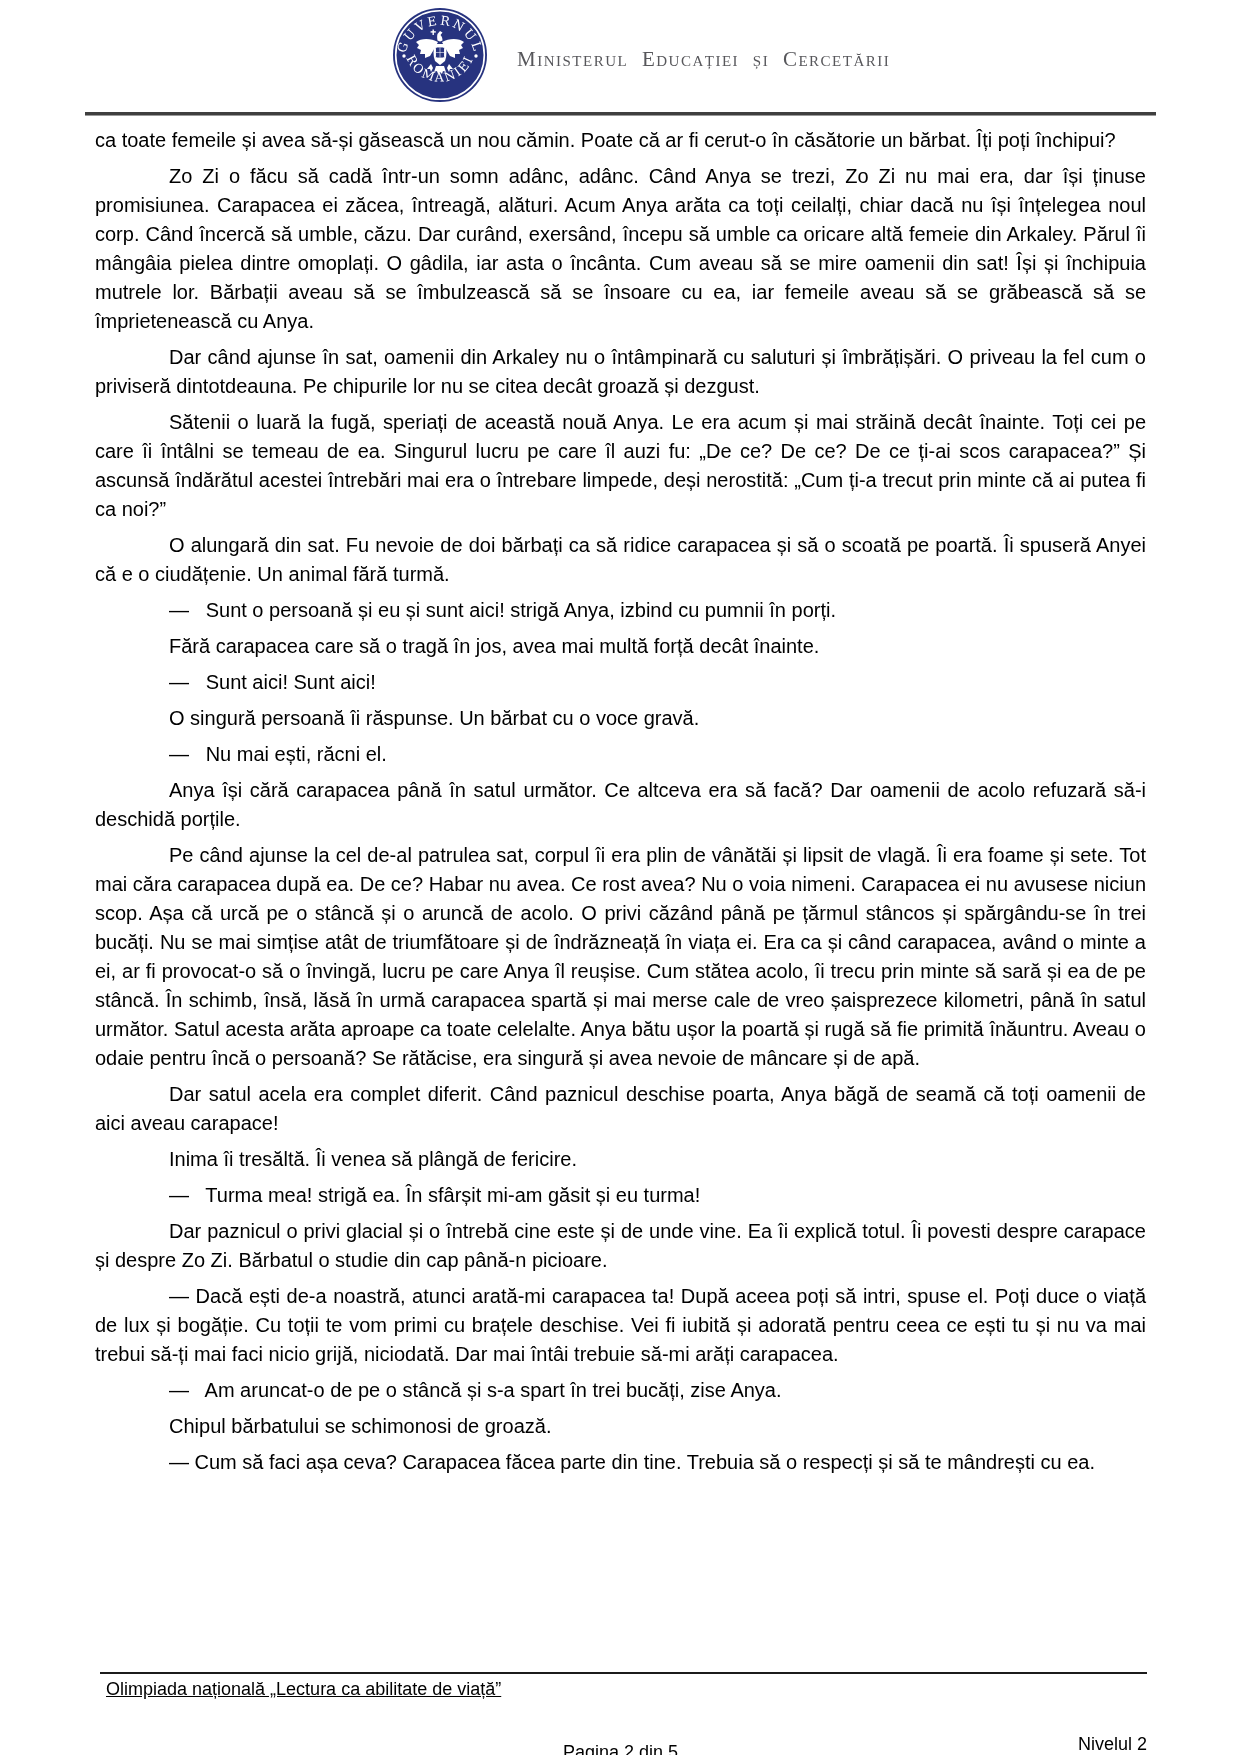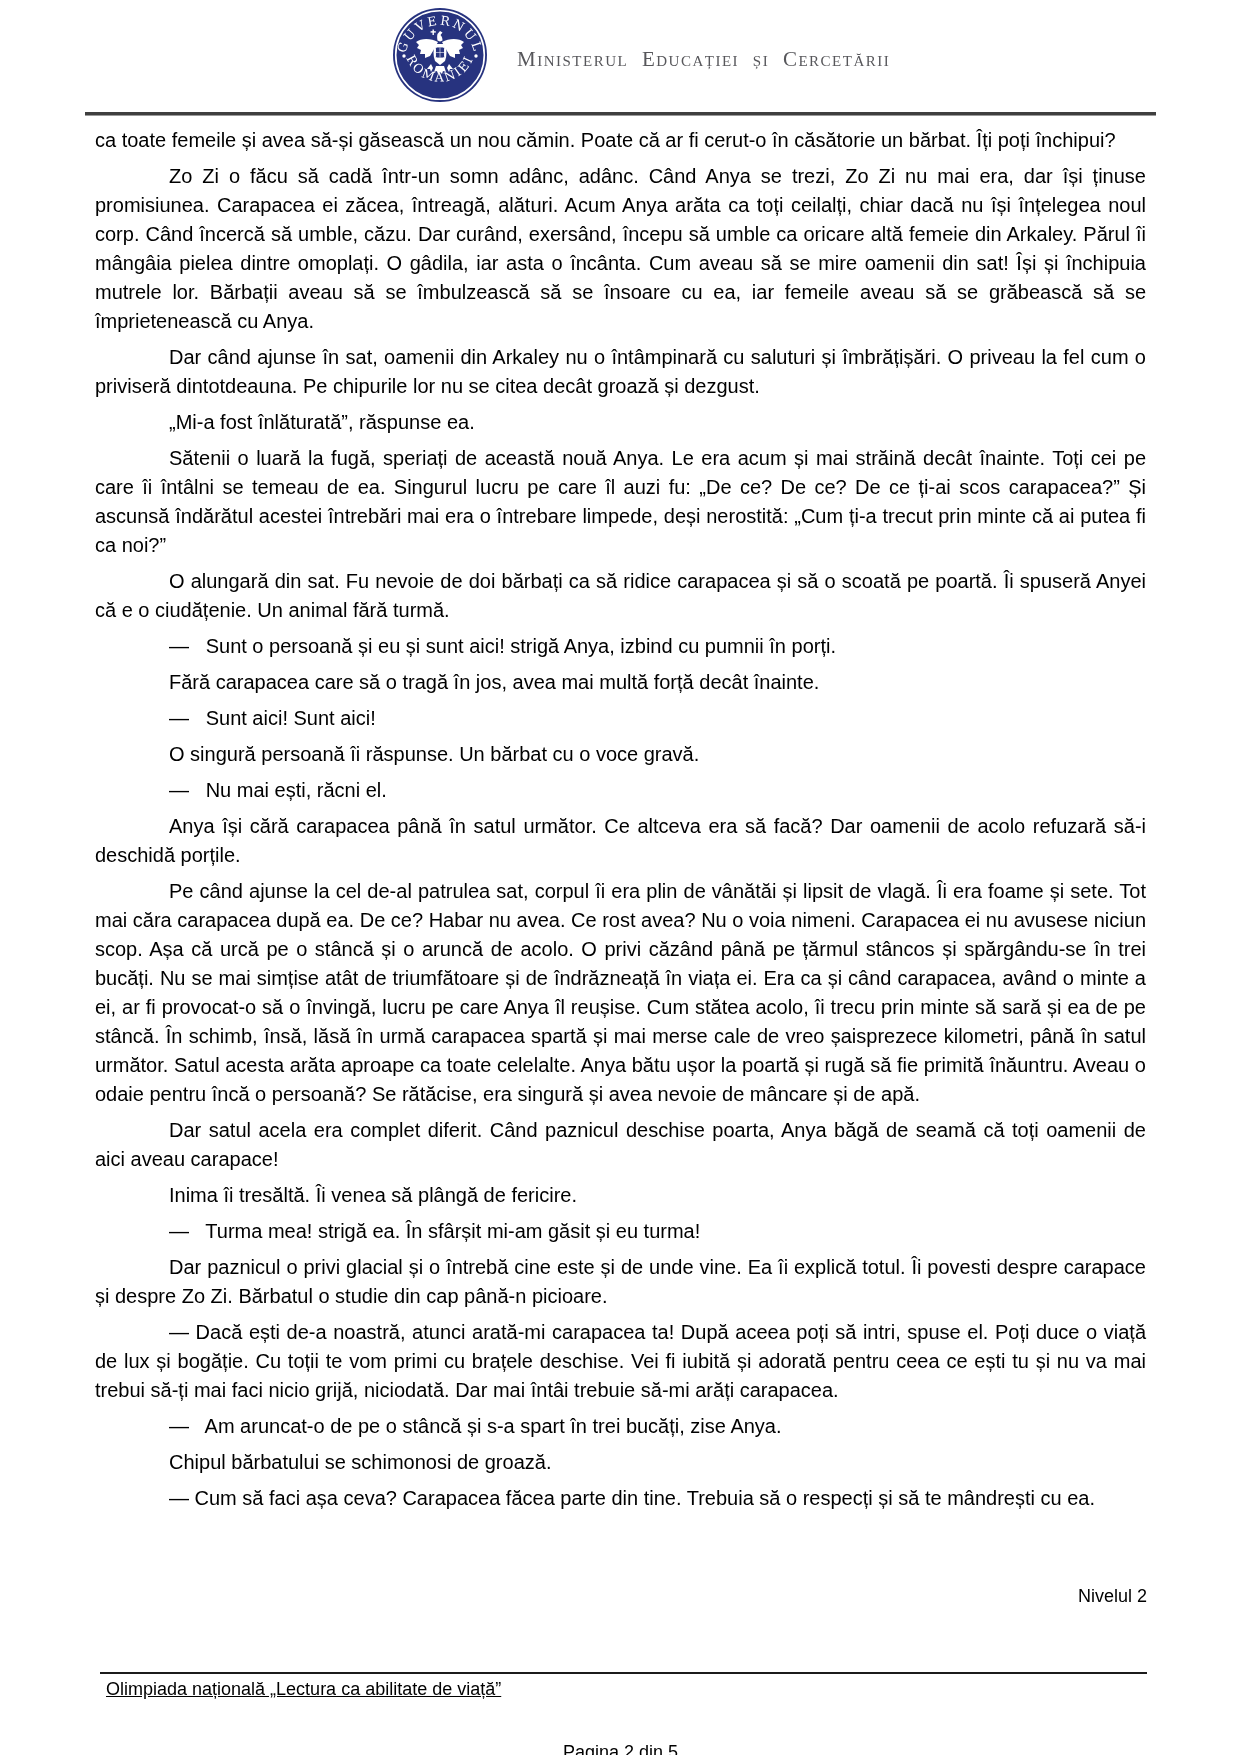--- a/index.html
+++ b/index.html
@@ -31,21 +31,21 @@
   }
   .content p{margin:7px;text-indent:74px;}
   .content p.no-indent{text-indent:0;}
   .italic{font-style:italic;}
   
   .footer-rule{
     position:absolute;left:100px;top:1672px;width:1047px;height:2px;
     background:#1b1b1b;
   }
   .footer-left{position:absolute;left:106px;top:1679px;font-size:18px;text-decoration:underline;}
-  .footer-right{position:absolute;right:94px;top:1586px;font-size:18px;}
+  .footer-right{position:absolute;right:94px;top:1734px;font-size:18px;}
   .footer-center{position:absolute;left:0;top:1702px;width:100%;text-align:center;font-size:18px;margin-top:40px;}
 </style>
 </head>
 <body>
 
 <div class="page">
 
   <svg class="logo" viewBox="0 0 94 94" role="img">
     <circle cx="47" cy="47" r="47" fill="#27337f"></circle>
     <circle cx="47" cy="47" r="44.3" fill="none" stroke="#ffffff" stroke-width="1.6"></circle>
@@ -75,21 +75,20 @@
     <line x1="43" y1="44.5" x2="51.5" y2="44.5" stroke="#ffffff" stroke-width="0.6"></line>
   </svg>
 
   <div class="ministry">Ministerul Educației și Cercetării</div>
   <div class="header-rule"></div>
 
   <div class="content">
     <p class="no-indent">ca toate femeile și avea să-și găsească un nou cămin. Poate că ar fi cerut-o în căsătorie un bărbat. Îți poți închipui?</p>
     <p>Zo Zi o făcu să cadă într-un somn adânc, adânc. Când Anya se trezi, Zo Zi nu mai era, dar își ținuse promisiunea. Carapacea ei zăcea, întreagă, alături. Acum Anya arăta ca toți ceilalți, chiar dacă nu își înțelegea noul corp. Când încercă să umble, căzu. Dar curând, exersând, începu să umble ca oricare altă femeie din Arkaley. Părul îi mângâia pielea dintre omoplați. O gâdila, iar asta o încânta. Cum aveau să se mire oamenii din sat! Își și închipuia mutrele lor. Bărbații aveau să se îmbulzească să se însoare cu ea, iar femeile aveau să se grăbească să se împrietenească cu Anya.</p>
     <p>Dar când ajunse în sat, oamenii din Arkaley nu o întâmpinară cu saluturi și îmbrățișări. O priveau la fel cum o priviseră dintotdeauna. Pe chipurile lor nu se citea decât groază și dezgust.</p>
-    <p>„Mi-a fost înlăturată”, răspunse ea.</p>
     <p>Sătenii o luară la fugă, speriați de această nouă Anya. Le era acum și mai străină decât înainte. Toți cei pe care îi întâlni se temeau de ea. Singurul lucru pe care îl auzi fu: „De ce? De ce? De ce ți-ai scos carapacea?” Și ascunsă îndărătul acestei întrebări mai era o întrebare limpede, deși nerostită: „Cum ți-a trecut prin minte că ai putea fi ca noi?”</p>
     <p>O alungară din sat. Fu nevoie de doi bărbați ca să ridice carapacea și să o scoată pe poartă. Îi spuseră Anyei că e o ciudățenie. Un animal fără turmă.</p>
     <p>—&nbsp;&nbsp; Sunt o persoană și eu și sunt aici! strigă Anya, izbind cu pumnii în porți.</p>
     <p>Fără carapacea care să o tragă în jos, avea mai multă forță decât înainte.</p>
     <p>—&nbsp;&nbsp; Sunt aici! Sunt aici!</p>
     <p>O singură persoană îi răspunse. Un bărbat cu o voce gravă.</p>
     <p>—&nbsp;&nbsp; Nu mai ești, răcni el.</p>
     <p>Anya își cără carapacea până în satul următor. Ce altceva era să facă? Dar oamenii de acolo refuzară să-i deschidă porțile.</p>
     <p>Pe când ajunse la cel de-al patrulea sat, corpul îi era plin de vânătăi și lipsit de vlagă. Îi era foame și sete. Tot mai căra carapacea după ea. De ce? Habar nu avea. Ce rost avea? Nu o voia nimeni. Carapacea ei nu avusese niciun scop. Așa că urcă pe o stâncă și o aruncă de acolo. O privi căzând până pe țărmul stâncos și spărgându-se în trei bucăți. Nu se mai simțise atât de triumfătoare și de îndrăzneață în viața ei. Era ca și când carapacea, având o minte a ei, ar fi provocat-o să o învingă, lucru pe care Anya îl reușise. Cum stătea acolo, îi trecu prin minte să sară și ea de pe stâncă. În schimb, însă, lăsă în urmă carapacea spartă și mai merse cale de vreo șaisprezece kilometri, până în satul următor. Satul acesta arăta aproape ca toate celelalte. Anya bătu ușor la poartă și rugă să fie primită înăuntru. Aveau o odaie pentru încă o persoană? Se rătăcise, era singură și avea nevoie de mâncare și de apă.</p>
     <p>Dar satul acela era complet diferit. Când paznicul deschise poarta, Anya băgă de seamă că toți oamenii de aici aveau carapace!</p>

